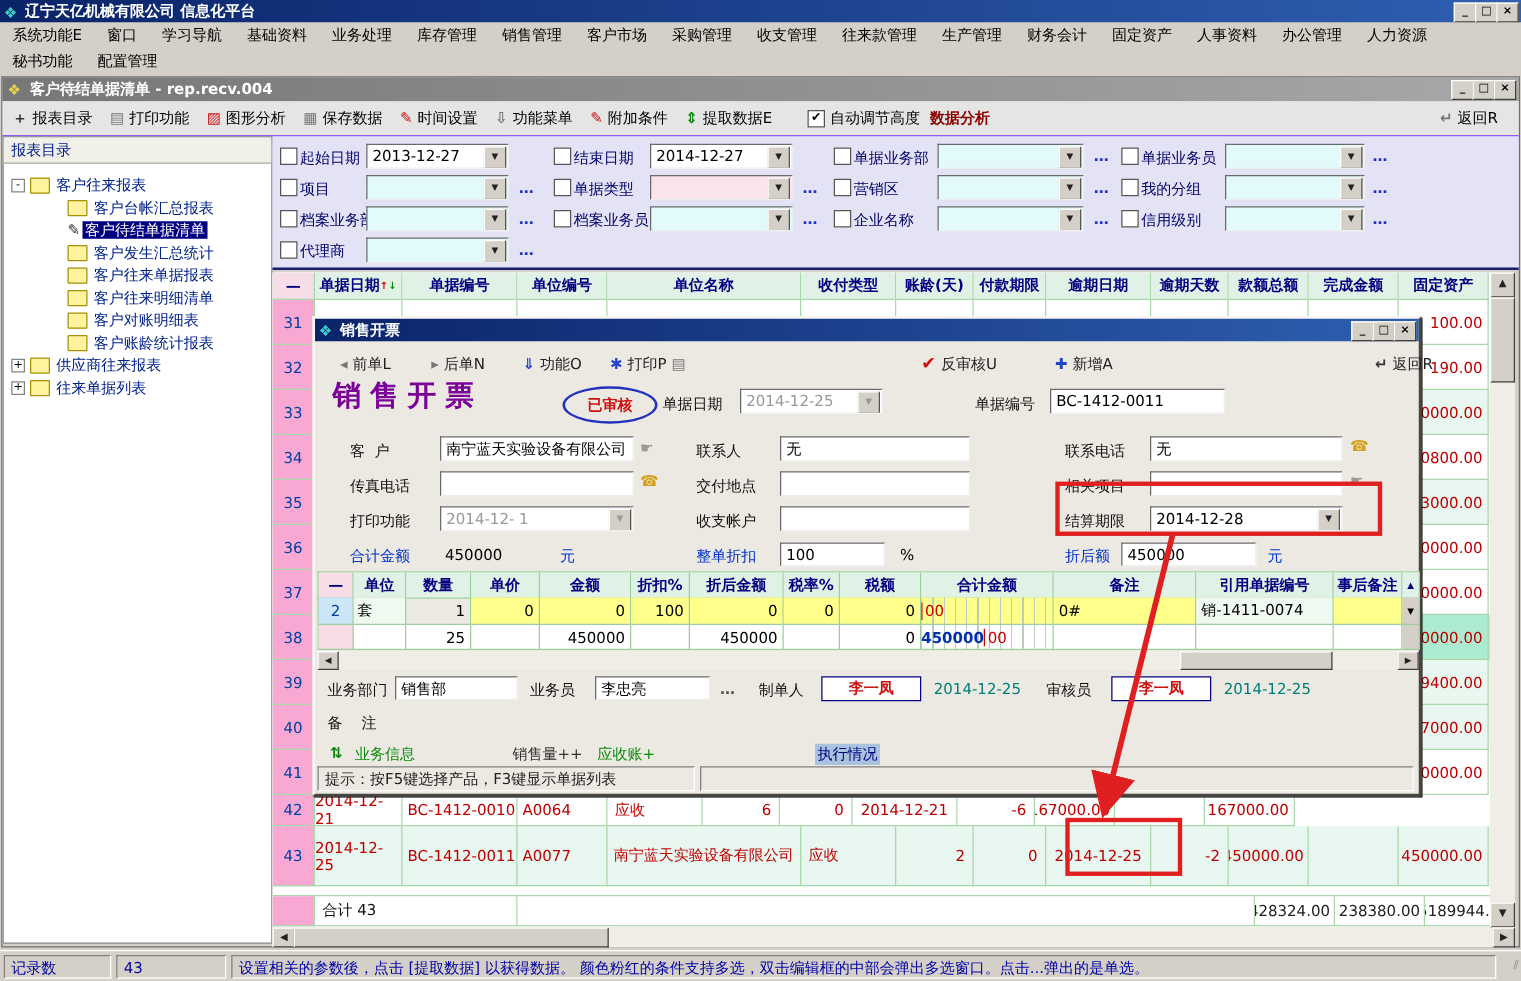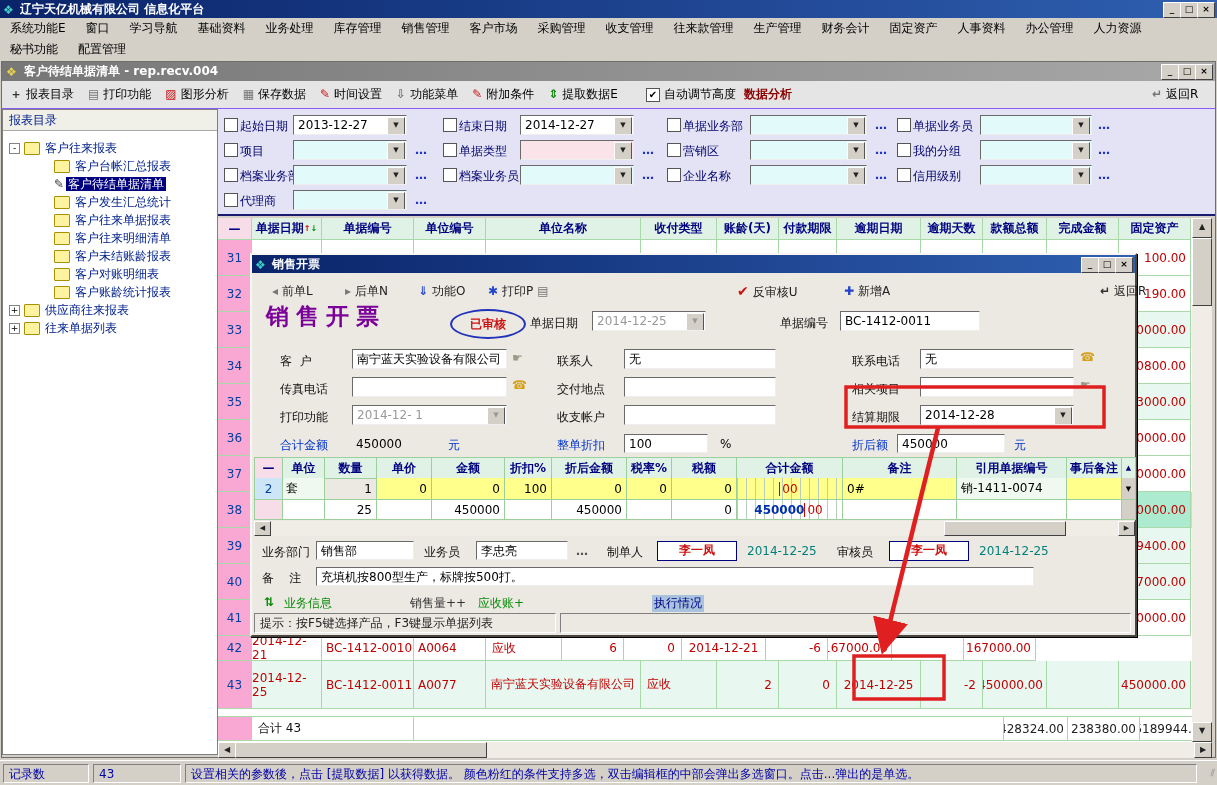--- a/index.html
+++ b/index.html
@@ -64,21 +64,21 @@
     color:#cc1111;font-weight:bold;text-align:center;line-height:26px}
   
   .gc{border-right:1px solid #9ccf9c;border-bottom:1px solid #9ccf9c;box-sizing:border-box;display:flex;align-items:center;overflow:hidden;height:100%}
   .grow{display:flex;position:absolute;left:2px;width:881px}
   .ghdr .gc{background:#E0F2E6;color:#000080;font-weight:bold;justify-content:center}
   .ghdr .g0{background:#F6DDE8}
   .g0{width:28px;justify-content:center}.g1{width:42px;padding-left:3px}.g2{width:52px;justify-content:flex-end;padding-right:4px}
   .g3{width:55px;justify-content:flex-end;padding-right:4px}.g4{width:73px;justify-content:flex-end;padding-right:4px}
   .g5{width:47px;justify-content:flex-end;padding-right:4px}.g6{width:75px;justify-content:flex-end;padding-right:4px}
   .g7{width:45px;justify-content:flex-end;padding-right:4px}.g8{width:65px;justify-content:flex-end;padding-right:4px}
-  .g9{width:106px;justify-content:center}.g10{width:114px;padding-left:4px}.g11{width:110px;padding-left:4px}
+  .g9{width:106px;justify-content:flex-start}.g10{width:114px;padding-left:4px}.g11{width:110px;padding-left:4px}
   .g12{width:55px}.gsc{width:14px;background:#D4D0C8;justify-content:center}
   .ylw{background:#FFFF8C}.pal{background:#F0F9F0}.blu{background:#CDE6F7;color:#0040a0;justify-content:center}
   .dgrid{background-image:repeating-linear-gradient(90deg,#b9cdb9 0 1px,transparent 1px 9px)}
   .sum-main{color:#0030b0;font-weight:bold}
   .sum-cents{color:#cc0000;border-left:1px solid #cc0000;padding:0 2px}
   .namebox{position:absolute;height:18px;border:1px solid #000080;background:#fff;color:#cc1111;font-weight:bold;text-align:center;line-height:17px}
   .teal{color:#00807a}
   .lnk-g{color:#0a8a0a}.lnk-d{color:#333}
   .hl{background:#A9C2DE;color:#000080;padding:0 2px}
   .sunkp{position:absolute;border:1px solid;border-color:#808080 #fff #fff #808080;background:#ECE9E2;box-sizing:border-box;line-height:18px;padding:0 5px;overflow:hidden}
@@ -125,21 +125,20 @@
   <div class="abs" id="treepanel">
     <div style="height:20px;line-height:20px;background:#F0EFE8;border-bottom:1px solid #aaa;color:#00218a;padding-left:6px">报表目录</div>
     <div style="padding-top:8px">
 
     <div class="titem lv1"><span class="ebox">-</span><span class="folder"></span><span class="tlabel">客户往来报表</span></div>
         <div class="titem lv2"><span class="ebox"></span><span class="folder"></span><span class="tlabel">客户台帐汇总报表</span></div>
         <div class="titem lv2 sel"><span class="ebox"></span><span class="pre">✎</span><span class="tlabel">客户待结单据清单</span></div>
         <div class="titem lv2"><span class="ebox"></span><span class="folder"></span><span class="tlabel">客户发生汇总统计</span></div>
         <div class="titem lv2"><span class="ebox"></span><span class="folder"></span><span class="tlabel">客户往来单据报表</span></div>
         <div class="titem lv2"><span class="ebox"></span><span class="folder"></span><span class="tlabel">客户往来明细清单</span></div>
-        <div class="titem lv2"><span class="ebox"></span><span class="folder"></span><span class="tlabel">客户未结账龄报表</span></div>
         <div class="titem lv2"><span class="ebox"></span><span class="folder"></span><span class="tlabel">客户对账明细表</span></div>
         <div class="titem lv2"><span class="ebox"></span><span class="folder"></span><span class="tlabel">客户账龄统计报表</span></div>
         <div class="titem lv1"><span class="ebox">+</span><span class="folder"></span><span class="tlabel">供应商往来报表</span></div>
         <div class="titem lv1"><span class="ebox">+</span><span class="folder"></span><span class="tlabel">往来单据列表</span></div>
       </div>
   </div>
 
   <div class="abs" style="left:218px;top:109px;width:997px;height:107px;background:#E3E3F5;border-bottom:2px solid #1a1a6e;box-sizing:border-box">
 
     <span class="cbx" style="left:6px;top:9px"></span>
@@ -571,21 +570,20 @@
     <span class="dlabel" style="left:172px;top:289px">业务员</span>
     <span class="fld" style="left:224px;top:286px;width:92px;height:19px"><span>李忠亮</span></span>
     <span class="dots" style="left:324px;top:289px;color:#555">…</span>
     <span class="dlabel" style="left:355px;top:289px">制单人</span>
     <span class="namebox" style="left:405px;top:286px;width:78px"><span>李一凤</span></span>
     <span class="abs teal" style="left:495px;top:289px">2014-12-25</span>
     <span class="dlabel" style="left:585px;top:289px">审核员</span>
     <span class="namebox" style="left:637px;top:286px;width:78px"><span>李一凤</span></span>
     <span class="abs teal" style="left:727px;top:289px">2014-12-25</span>
     <span class="dlabel" style="left:10px;top:315px">备    注</span>
-    <span class="fld" style="left:64px;top:312px;width:718px;height:19px"><span>充填机按800型生产，标牌按500打。</span></span>
 
     <span class="abs lnk-g" style="left:12px;top:340px;font-weight:bold">⇅</span>
     <span class="abs lnk-g" style="left:32px;top:340px">业务信息</span>
     <span class="abs lnk-g" style="left:98px;top:358px">库存~~</span>
     <span class="abs lnk-d" style="left:158px;top:340px">销售量++</span>
     <span class="abs lnk-g" style="left:226px;top:340px">应收账+</span>
     <span class="abs hl" style="left:400px;top:340px">执行情况</span>
 
     <div class="sunkp statustxt" style="left:2px;top:358px;width:302px;height:20px;color:#222"><span>提示：按F5键选择产品，F3键显示单据列表</span></div>
     <div class="sunkp" style="left:308px;top:358px;width:571px;height:20px"></div>

